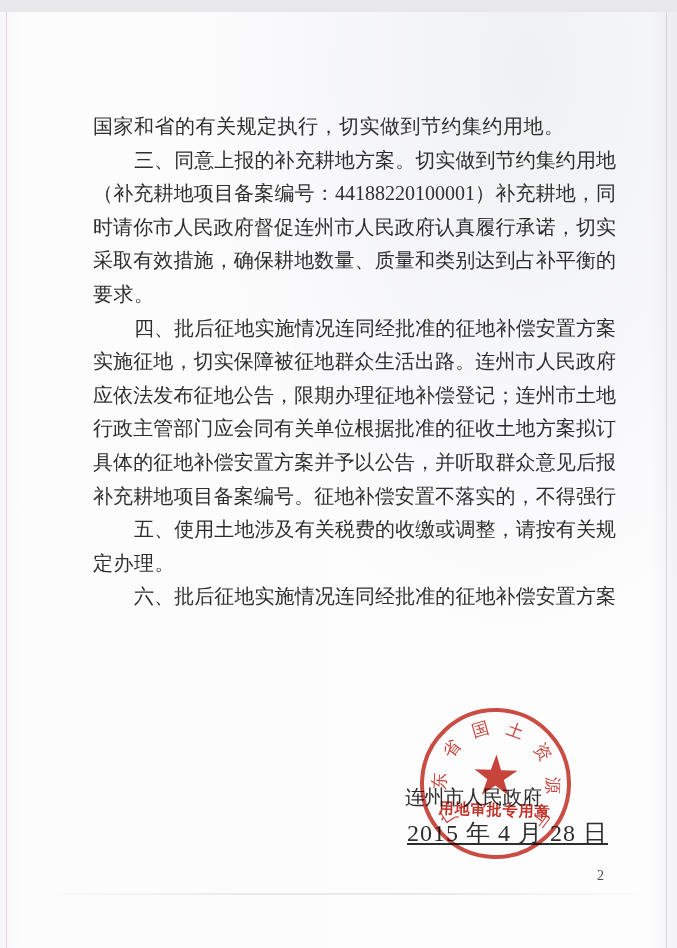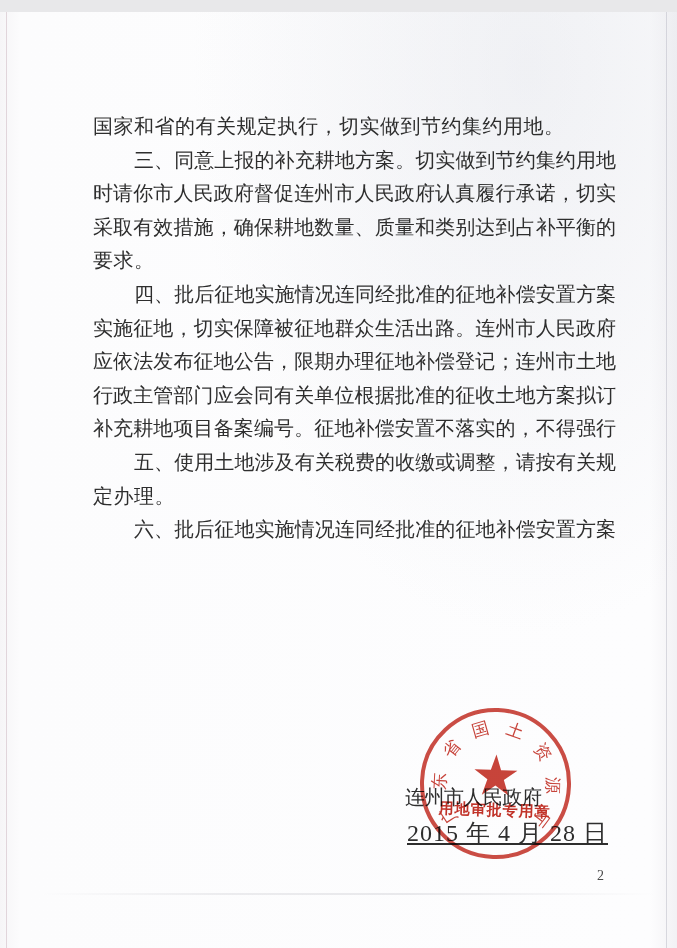--- a/index.html
+++ b/index.html
@@ -98,27 +98,29 @@
 
 <div class="page">
 
   <div class="edge edge-left"></div>
   <div class="edge edge-right"></div>
   <div class="crease"></div>
 
   <div class="doc-body">
       <div class="doc-line">国家和省的有关规定执行，切实做到节约集约用地。</div>
       <div class="doc-line indent fill">三、同意上报的补充耕地方案。切实做到节约集约用地</div>
+      <div class="doc-line fill">（补充耕地项目备案编号：44188220100001）补充耕地，同</div>
       <div class="doc-line fill">时请你市人民政府督促连州市人民政府认真履行承诺，切实</div>
       <div class="doc-line fill">采取有效措施，确保耕地数量、质量和类别达到占补平衡的</div>
       <div class="doc-line">要求。</div>
       <div class="doc-line indent fill">四、批后征地实施情况连同经批准的征地补偿安置方案</div>
       <div class="doc-line fill">实施征地，切实保障被征地群众生活出路。连州市人民政府</div>
       <div class="doc-line fill">应依法发布征地公告，限期办理征地补偿登记；连州市土地</div>
       <div class="doc-line fill">行政主管部门应会同有关单位根据批准的征收土地方案拟订</div>
+      <div class="doc-line fill">具体的征地补偿安置方案并予以公告，并听取群众意见后报</div>
       <div class="doc-line fill">补充耕地项目备案编号。征地补偿安置不落实的，不得强行</div>
       <div class="doc-line indent fill">五、使用土地涉及有关税费的收缴或调整，请按有关规</div>
       <div class="doc-line">定办理。</div>
       <div class="doc-line indent fill">六、批后征地实施情况连同经批准的征地补偿安置方案</div>
     </div>
 
   <div class="sign-issuer">连州市人民政府</div>
   <div class="sign-date">2015 年 4 月 28 日</div>
 
   <div class="seal">

